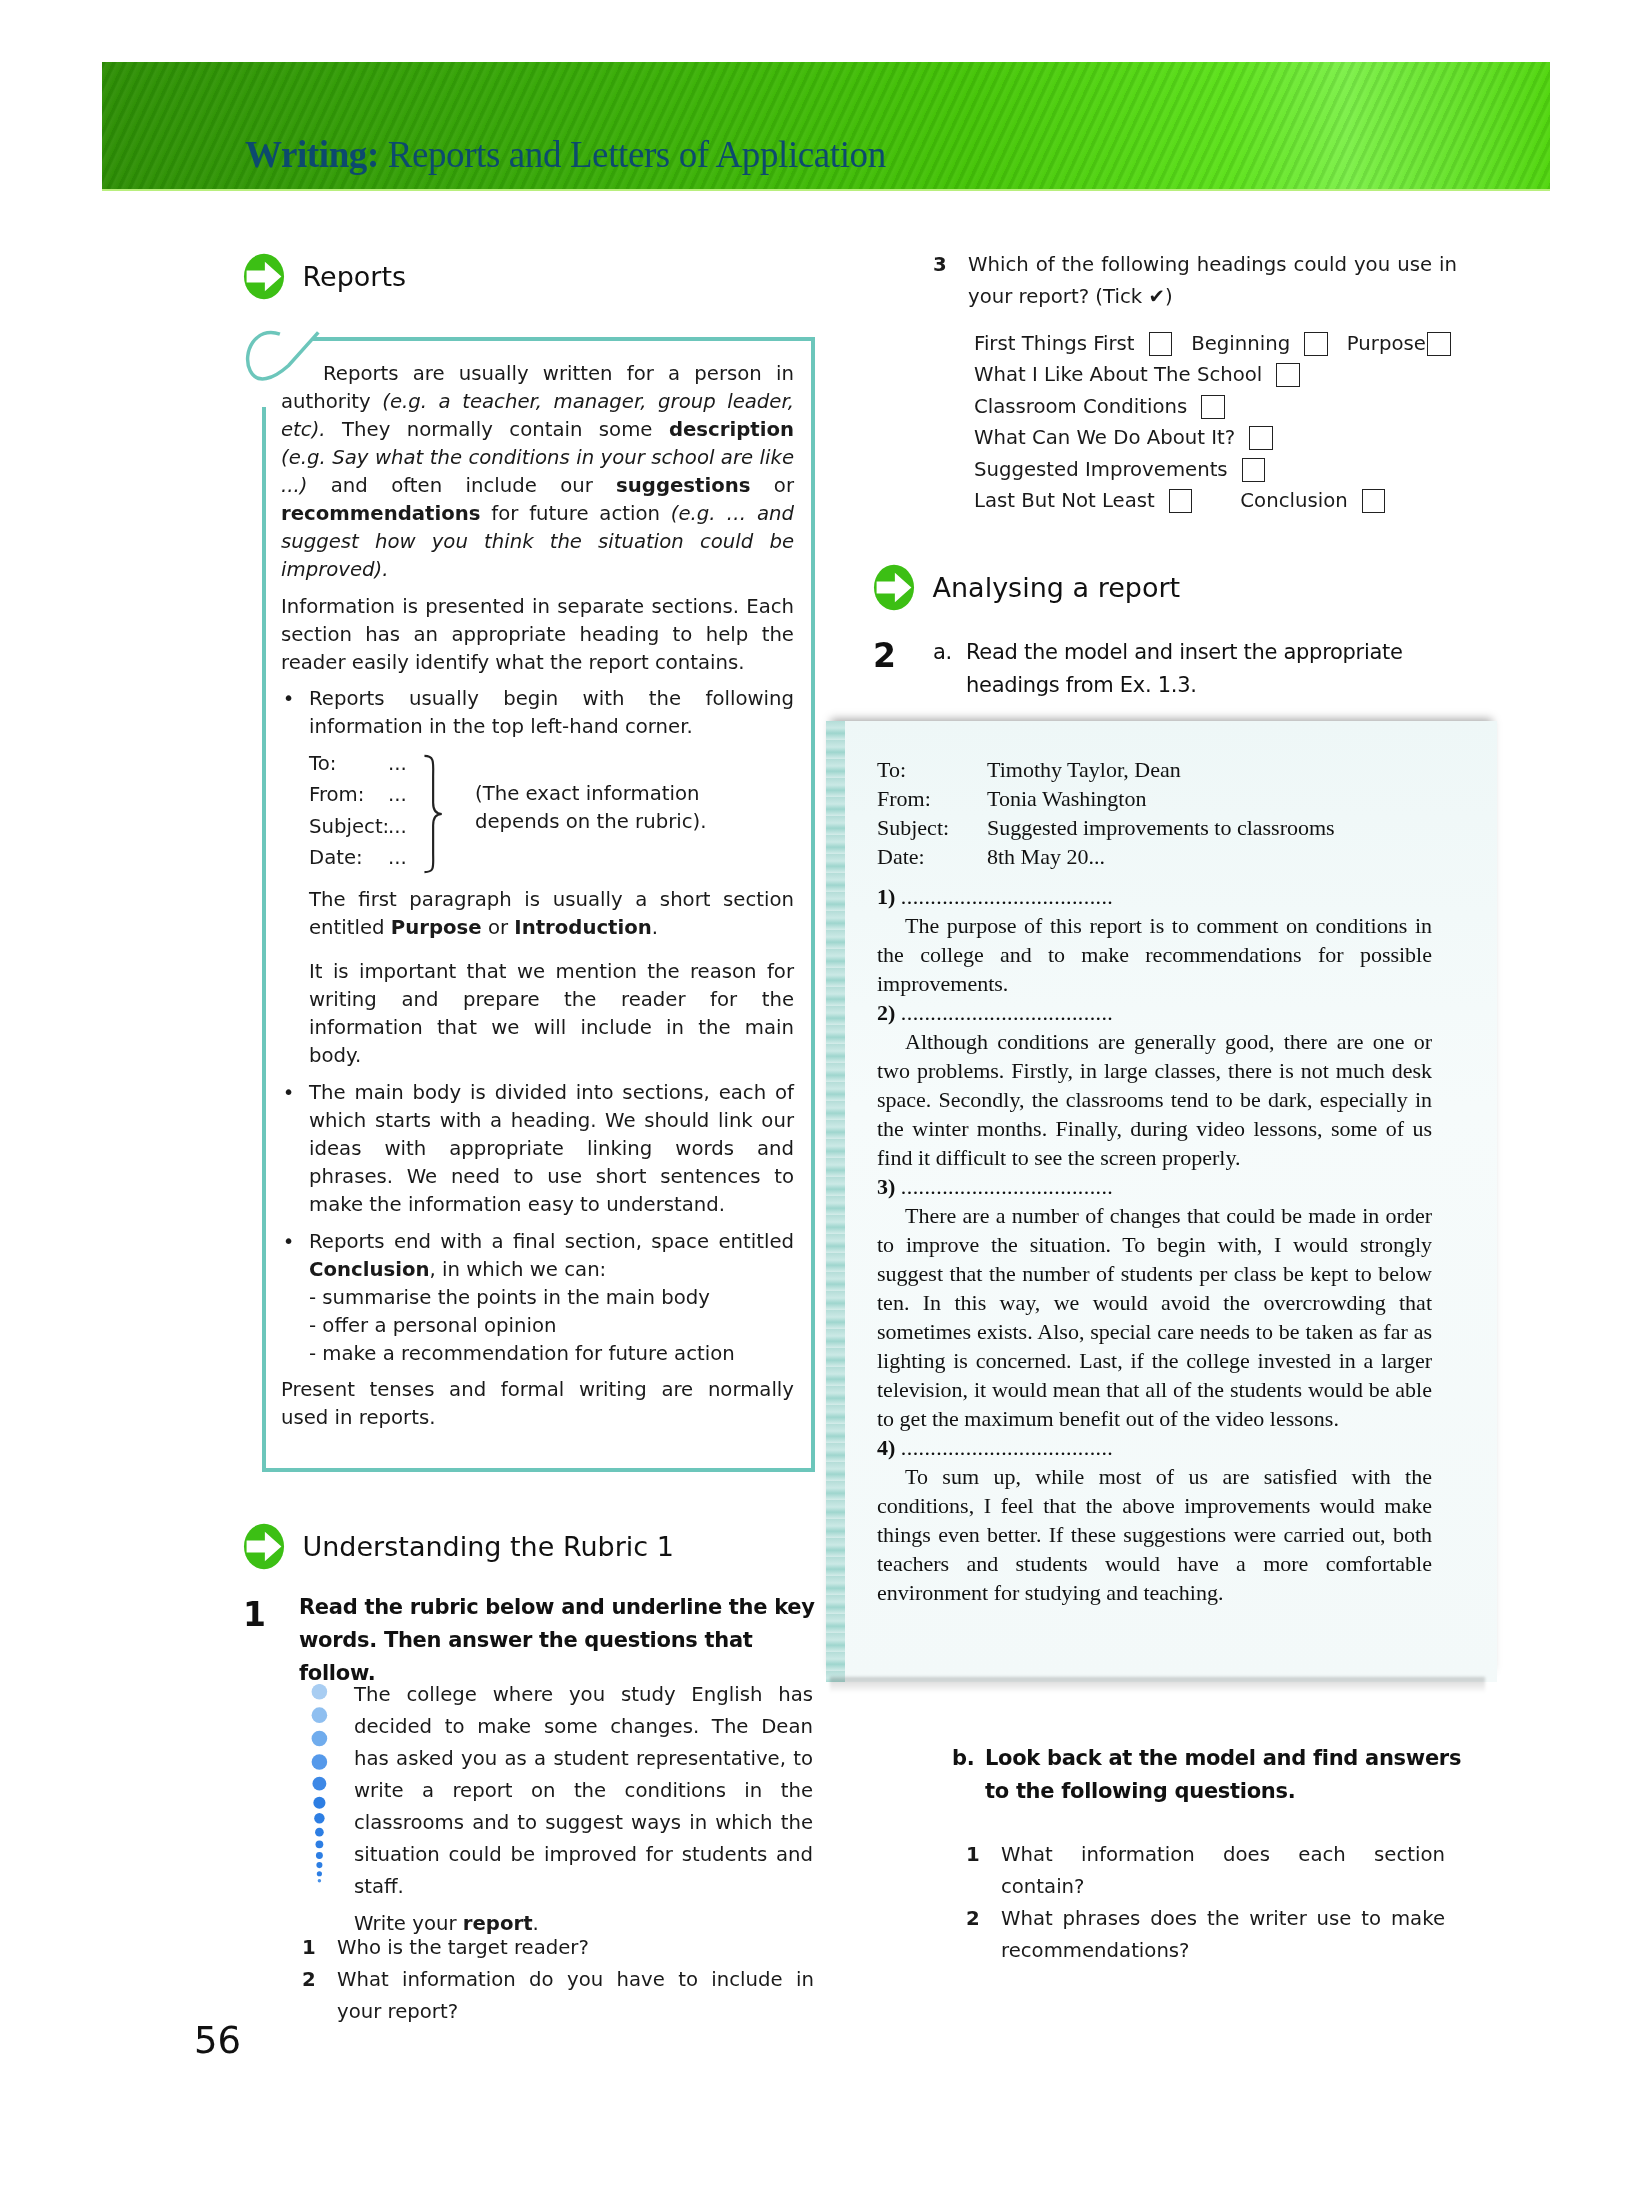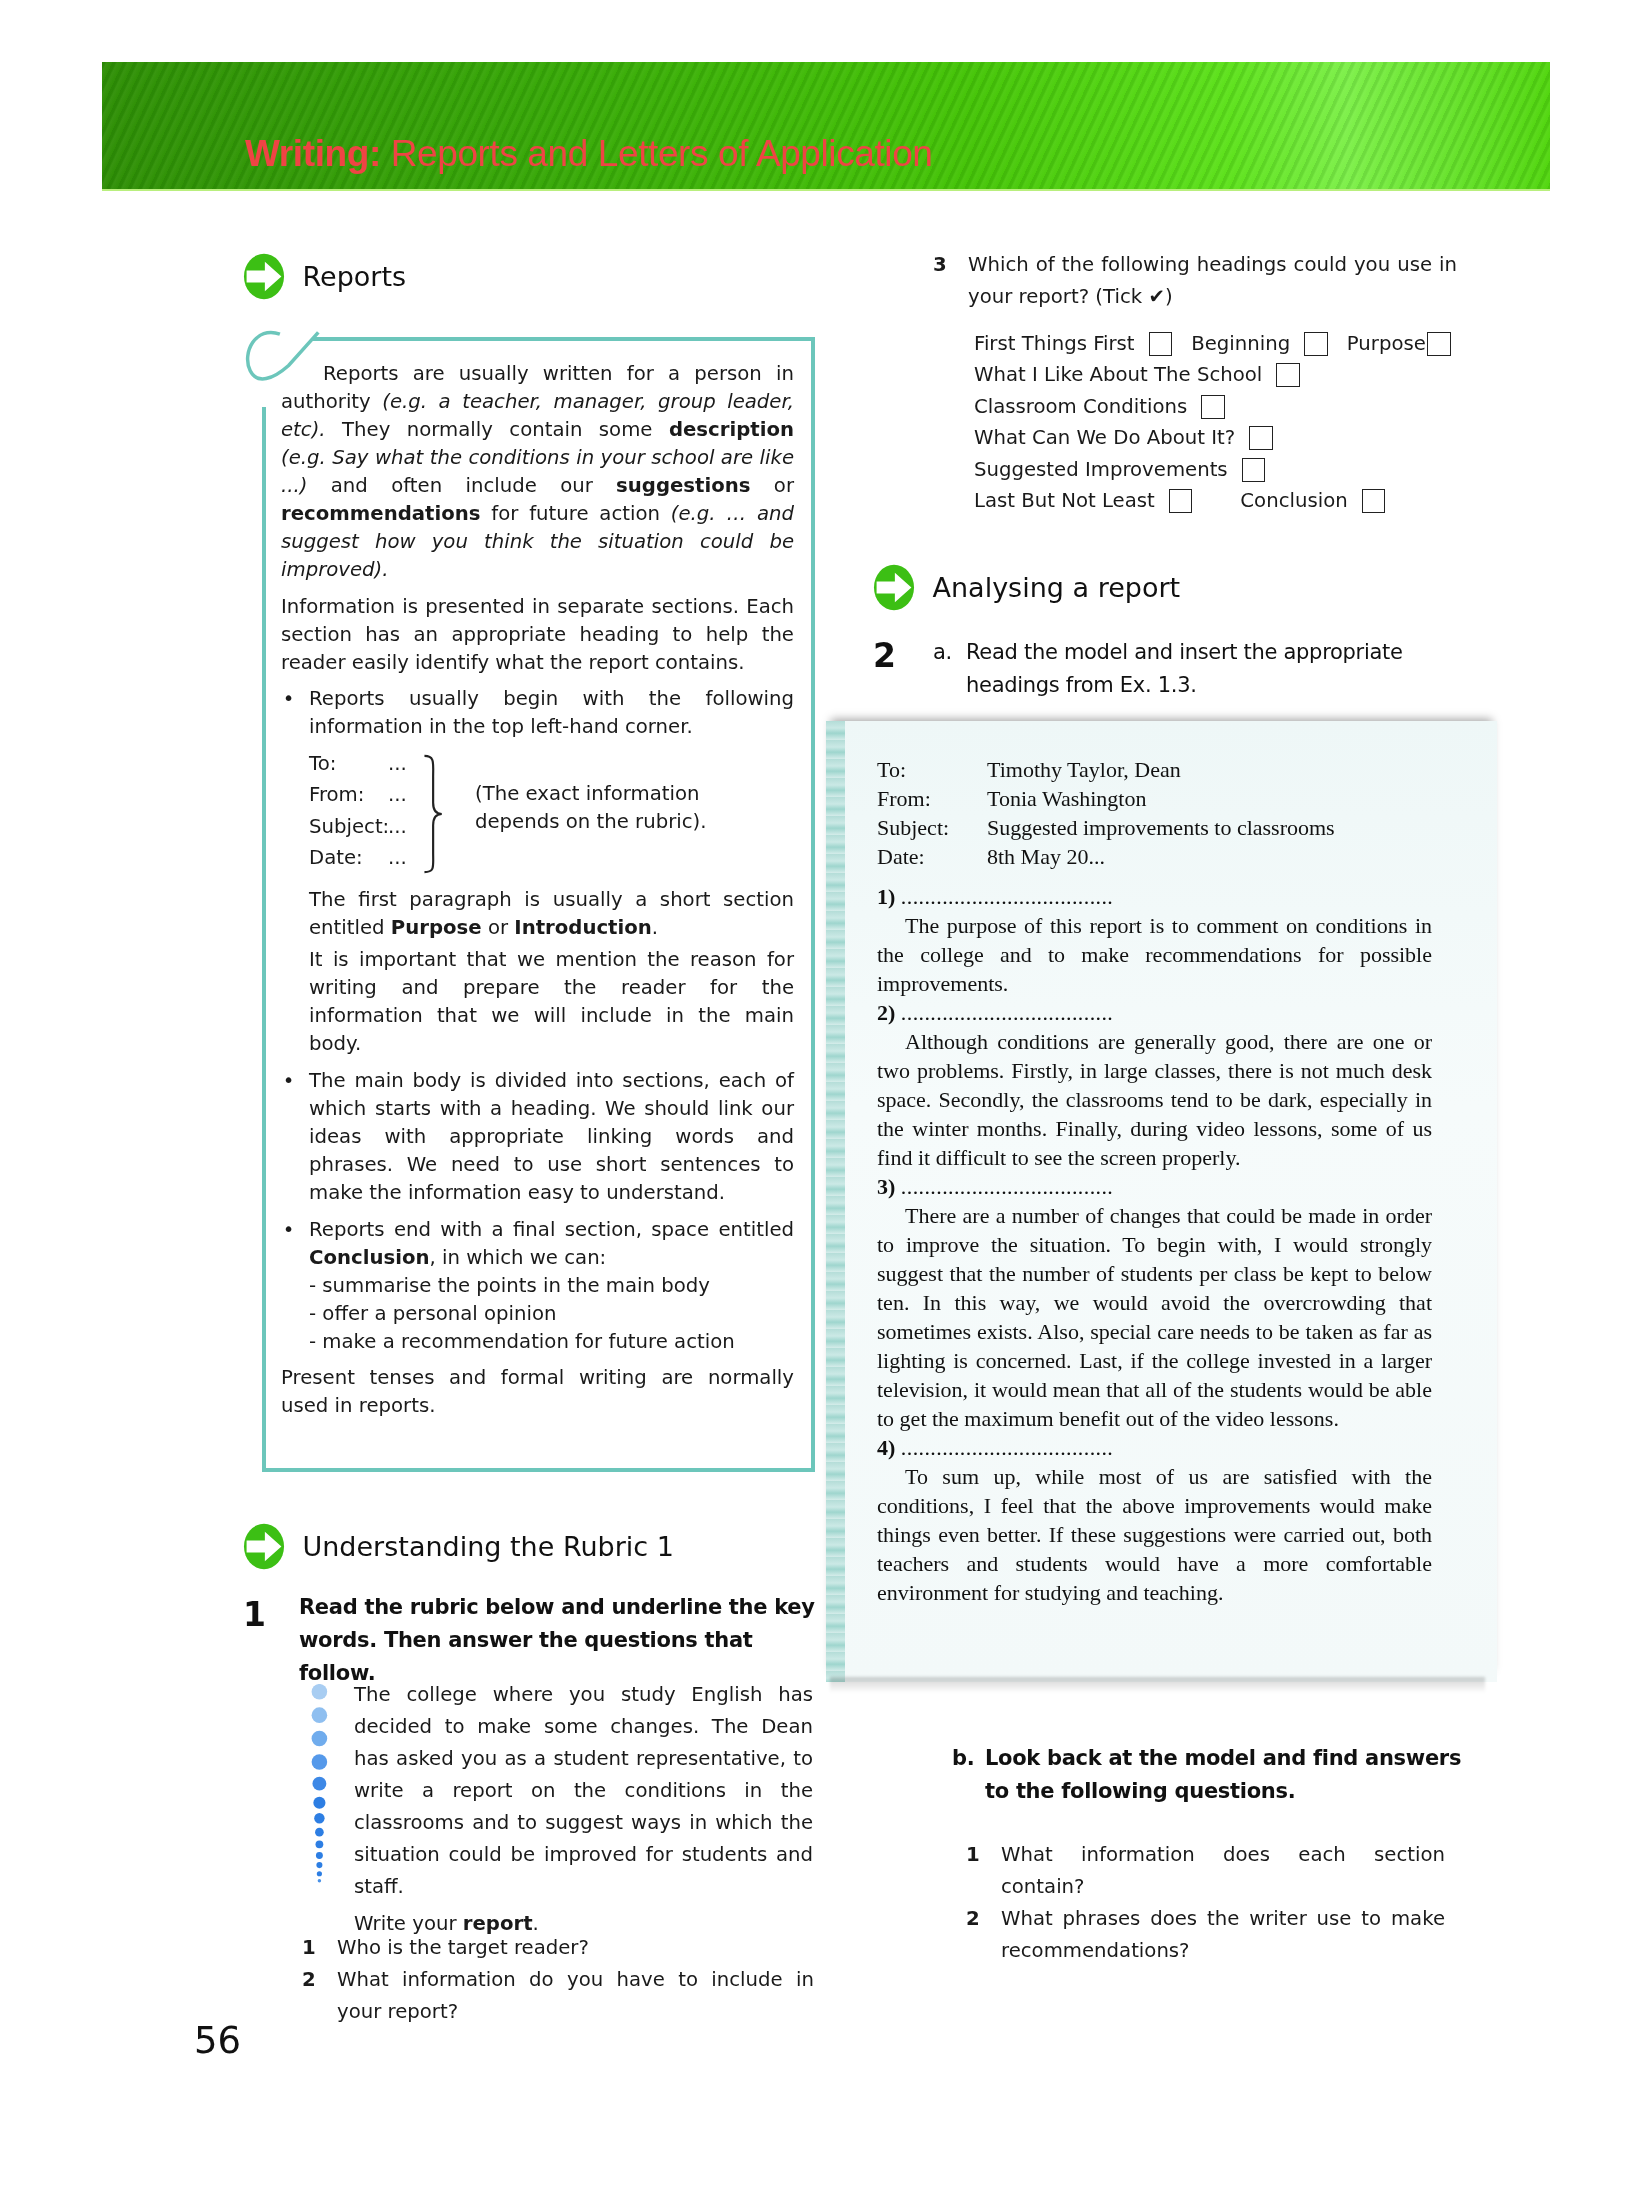--- a/index.html
+++ b/index.html
@@ -8,22 +8,22 @@
 
   
   .banner {
     position: absolute; left: 102px; top: 62px; width: 1448px; height: 129px;
     background:
       repeating-linear-gradient(115deg, rgba(0,60,0,0.10) 0px, rgba(0,60,0,0.10) 2.6px, rgba(255,255,255,0.04) 4.4px, rgba(0,0,0,0) 9.6px),
       linear-gradient(90deg, #2f8f06 0%, #38a808 30%, #46c508 60%, #5ee21c 78%, #7ef04a 86%, #52d60f 100%);
     border-bottom: 2.6px solid #b9ef7e;
   }
   .banner-title {
-    position: absolute; left: 245px; top: 133px; color: #ef4444;
-    font-family: Liberation Sans, sans-serif; font-size: 37px; letter-spacing: -0.4px; white-space: nowrap;
+    position: absolute; left: 245px; top: 133px; color: #0c4a6e;
+    font-family: Liberation Serif, serif; font-size: 37px; letter-spacing: -0.4px; white-space: nowrap;
   }
   .banner-title .lead { font-weight: bold; }
   .banner-title .rest { font-weight: normal; }
 
   
   .sec-head { position: absolute; display: flex; align-items: center; }
   .arrow-icon { width: 42px; height: 47px; margin-right: 17.5px; }
   .sec-head span { font-size: 27px; color: #111; }
 
   
@@ -118,21 +118,21 @@
   <div class="hdrlist">
     <div class="hdrrow" style="top:0px;"><span class="lbl">To:</span><span>...</span></div>
     <div class="hdrrow" style="top:31px;"><span class="lbl">From:</span><span>...</span></div>
     <div class="hdrrow" style="top:63px;"><span class="lbl">Subject:</span><span>...</span></div>
     <div class="hdrrow" style="top:94px;"><span class="lbl">Date:</span><span>...</span></div>
     <svg class="brace" viewBox="0 0 30 146">
         <path d="M4 6 C16 6 14 14 14 30 L14 60 C14 70 18 73 24 73 C18 73 14 76 14 86 L14 118 C14 134 16 140 4 140" fill="none" stroke="#222" stroke-width="2.5"></path>
       </svg>
     <div class="bracenote">(The exact information depends on the rubric).</div>
   </div>
-  <p class="sub" style="margin-bottom:4px"><span>The first paragraph is usually a short section entitled </span><b>Purpose</b><span> or </span><b>Introduction</b><span>.</span></p>
+  <p class="sub" style="margin-bottom:16px"><span>The first paragraph is usually a short section entitled </span><b>Purpose</b><span> or </span><b>Introduction</b><span>.</span></p>
   <p class="sub">It is important that we mention the reason for writing and prepare the reader for the information that we will include in the main body.</p>
   <div class="bullet">
       <div>The main body is divided into sections, each of which starts with a heading. We should link our ideas with appropriate linking words and phrases. We need to use short sentences to make the information easy to understand.</div>
     </div>
   <div class="bullet" style="margin-bottom:0">
     <div><span>Reports end with a final section, space entitled </span><b>Conclusion</b><span>, in which we can:</span></div>
     <div style="text-align:left">- summarise the points in the main body</div>
     <div style="text-align:left">- offer a personal opinion</div>
     <div style="text-align:left">- make a recommendation for future action</div>
   </div>

